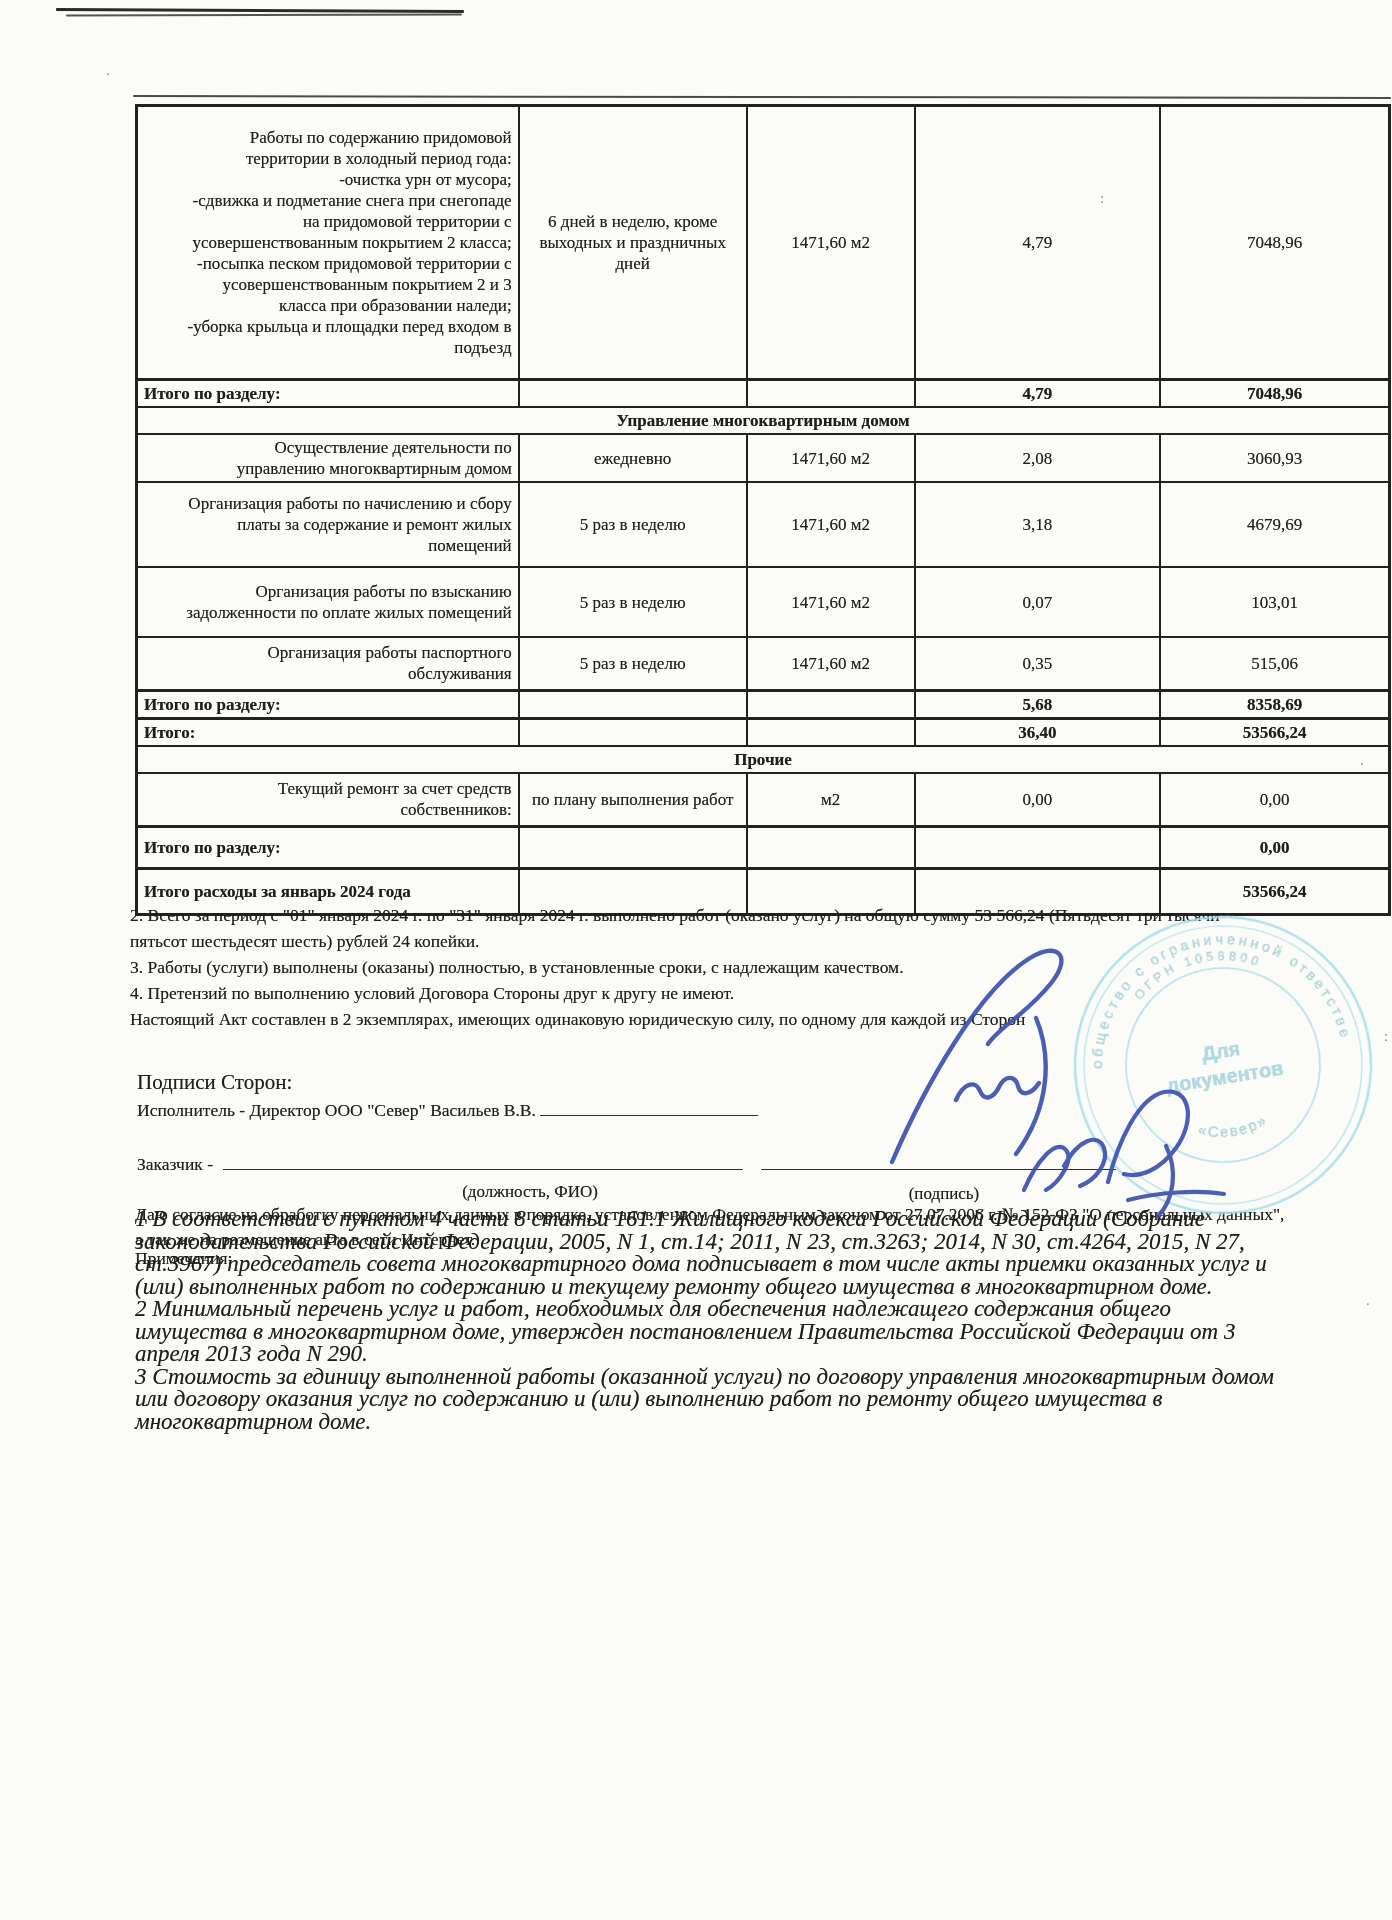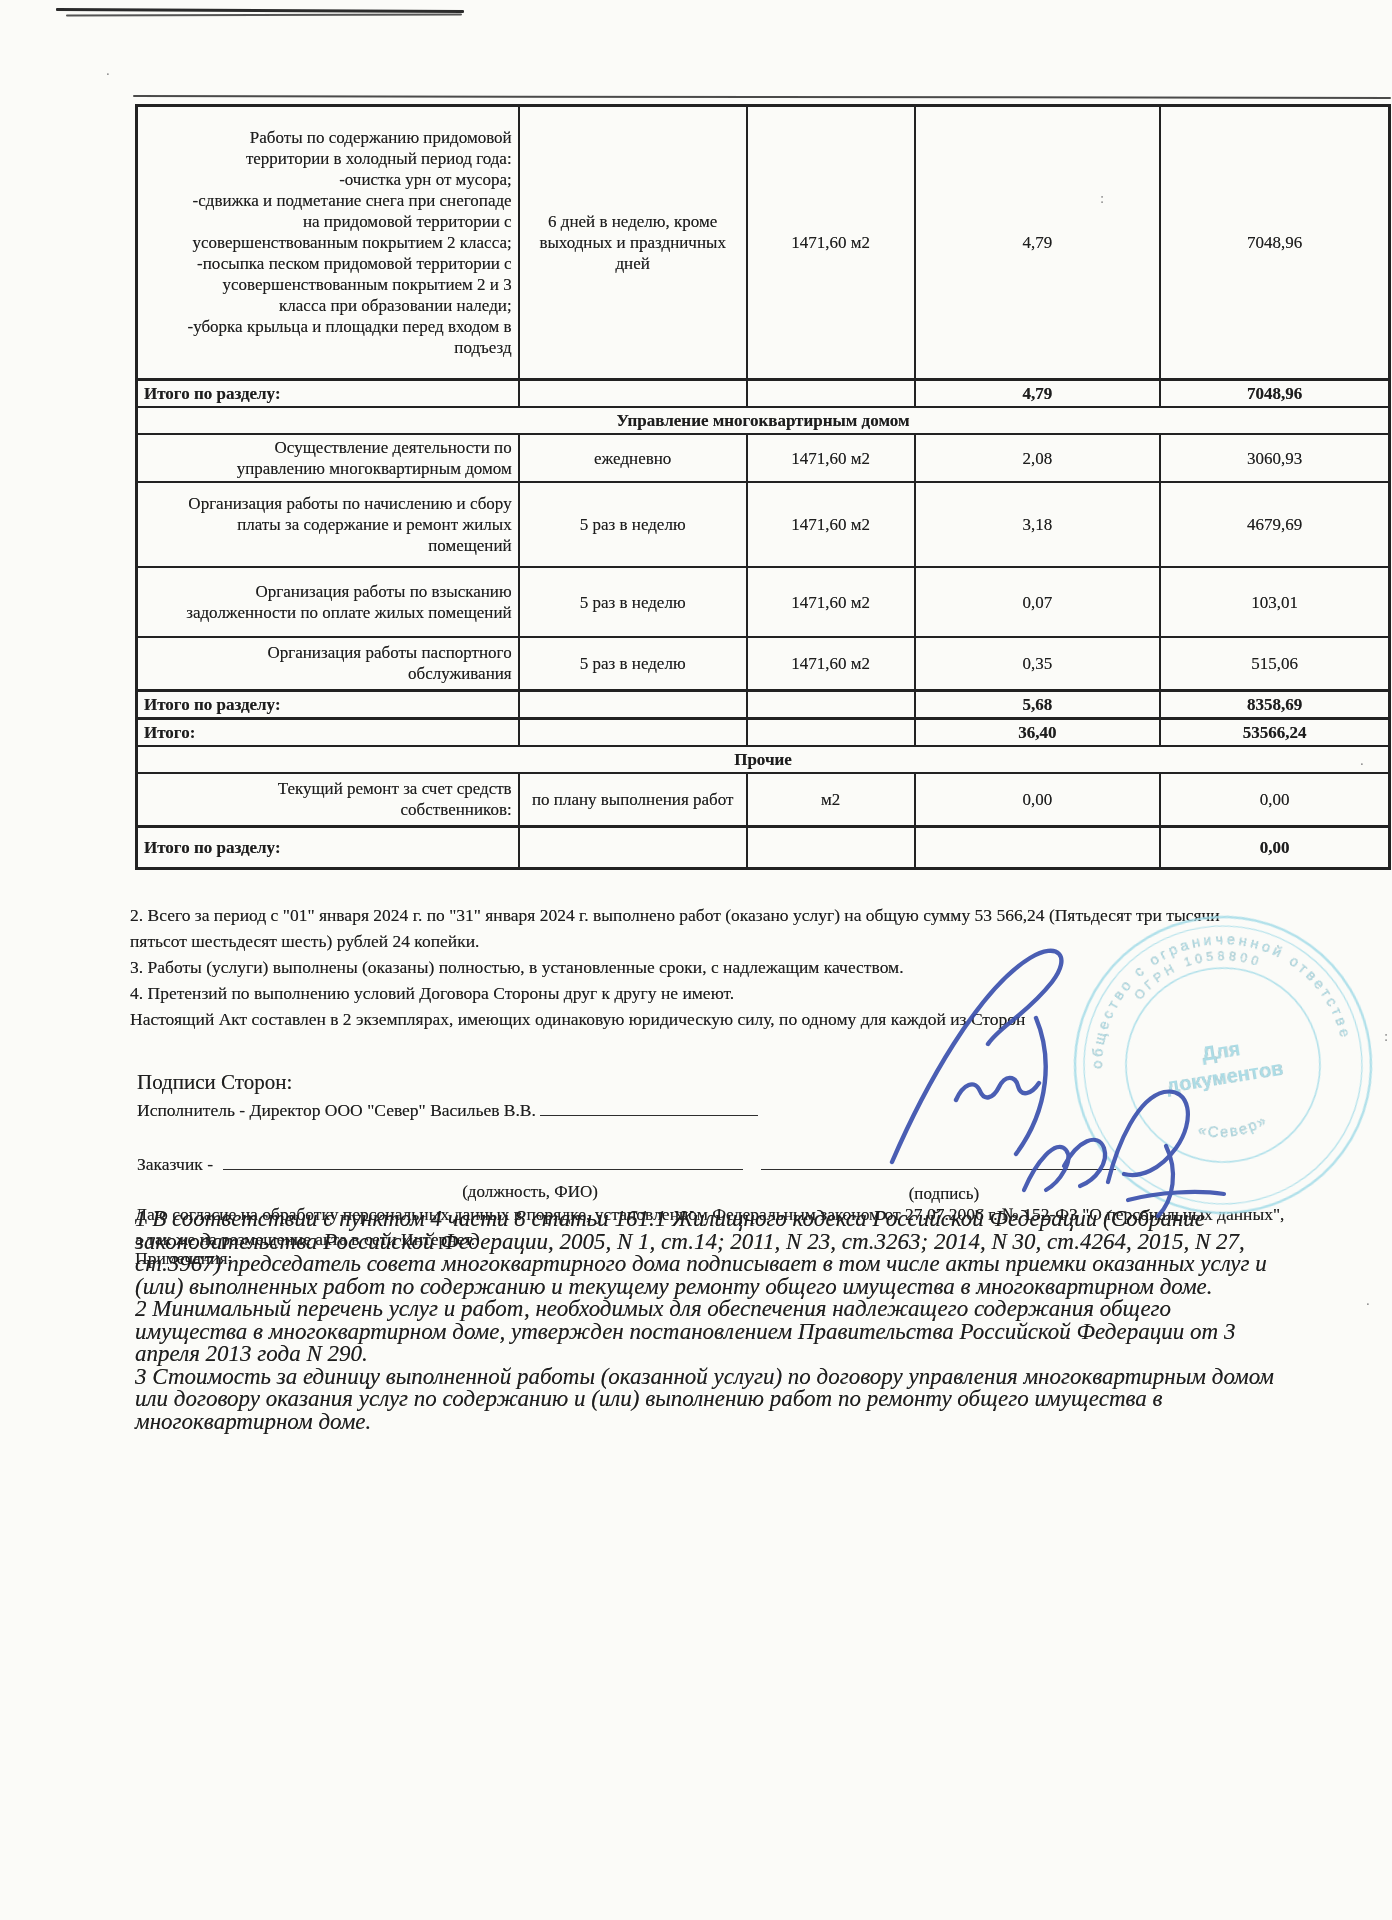--- a/index.html
+++ b/index.html
@@ -165,20 +165,27 @@
           <td class="c3">0,00</td>
           <td class="c4">0,00</td>
         </tr>
         <tr class="r-subtotal" style="height: 42px;">
           <td class="c0">Итого по разделу:</td>
           <td class="c1"></td>
           <td class="c2"></td>
           <td class="c3"></td>
           <td class="c4">0,00</td>
         </tr>
+        <tr class="r-subtotal" style="height: 46px;">
+          <td class="c0">Итого расходы за январь 2024 года</td>
+          <td class="c1"></td>
+          <td class="c2"></td>
+          <td class="c3"></td>
+          <td class="c4">53566,24</td>
+        </tr>
       </tbody>
   </table>
 
   <div class="clauses">
     <p>2. Всего за период с "01" января 2024 г. по "31" января 2024 г. выполнено работ (оказано услуг) на общую сумму 53 566,24 (Пятьдесят три тысячи пятьсот шестьдесят шесть) рублей 24 копейки.</p>
     <p>3. Работы (услуги) выполнены (оказаны) полностью, в установленные сроки, с надлежащим качеством.</p>
     <p>4. Претензий по выполнению условий Договора Стороны друг к другу не имеют.</p>
     <p>Настоящий Акт составлен в 2 экземплярах, имеющих одинаковую юридическую силу, по одному для каждой из Сторон</p>
   </div>
 

